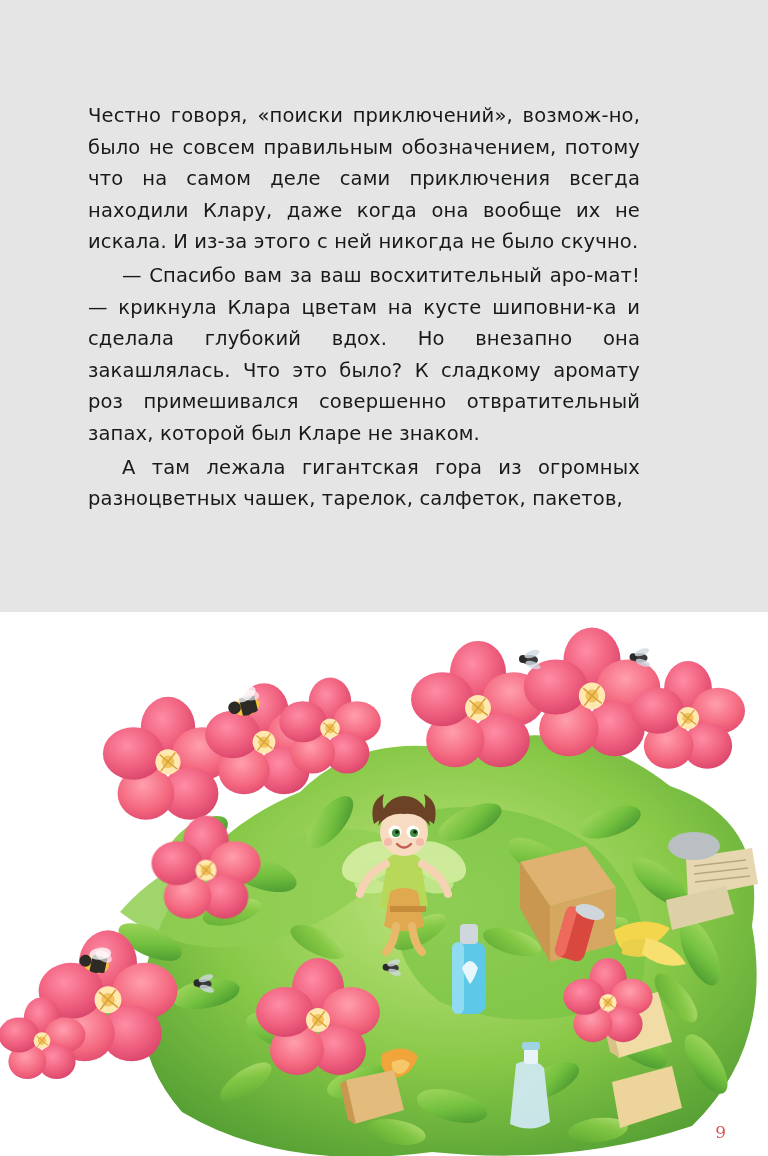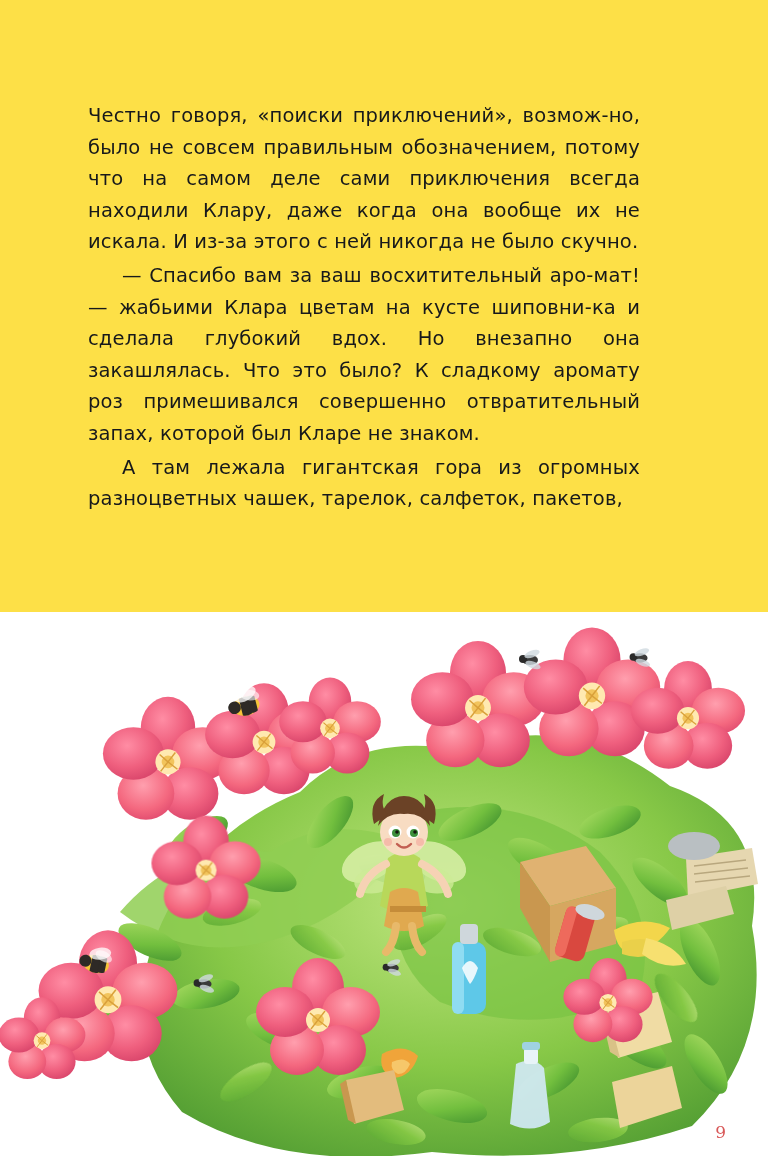--- a/index.html
+++ b/index.html
@@ -13,21 +13,21 @@
     height: 1156px;
     overflow: hidden;
     font-family: "DejaVu Sans", sans-serif;
     position: relative;
   }
 
   #page {
     position: relative;
     width: 768px;
     height: 1156px;
-    background: #fde047;
+    background: #e5e5e5;
     overflow: hidden;
   }
 
   
   #text-block {
     position: absolute;
     left: 88px;
     top: 100px;
     width: 552px;
   }
@@ -71,21 +71,21 @@
     opacity: 0.85;
   }
 </style>
 </head>
 <body>
 
 <div id="page">
 
   <div id="text-block">
     <p class="para">Честно говоря, «поиски приключений», возмож-но, было не совсем правильным обозначением, потому что на самом деле сами приключения всегда находили Клару, даже когда она вообще их не искала. И из-за этого с ней никогда не было скучно.</p>
-    <p class="para indent">— Спасибо вам за ваш восхитительный аро-мат! — жабьими Клара цветам на кусте шиповни-ка и сделала глубокий вдох. Но внезапно она закашлялась. Что это было? К сладкому аромату роз примешивался совершенно отвратительный запах, которой был Кларе не знаком.</p>
+    <p class="para indent">— Спасибо вам за ваш восхитительный аро-мат! — крикнула Клара цветам на кусте шиповни-ка и сделала глубокий вдох. Но внезапно она закашлялась. Что это было? К сладкому аромату роз примешивался совершенно отвратительный запах, которой был Кларе не знаком.</p>
     <p class="para indent">А там лежала гигантская гора из огромных разноцветных чашек, тарелок, салфеток, пакетов,</p>
   </div>
 
   <div id="illustration">
     <svg width="768" height="544" viewBox="0 0 768 544" xmlns="http://www.w3.org/2000/svg" role="img">
       <defs>
         <radialGradient id="petalG" cx="40%" cy="35%" r="70%">
           <stop offset="0%" stop-color="#ff8da4"></stop>
           <stop offset="60%" stop-color="#ef5f7e"></stop>
           <stop offset="100%" stop-color="#d8446a"></stop>

